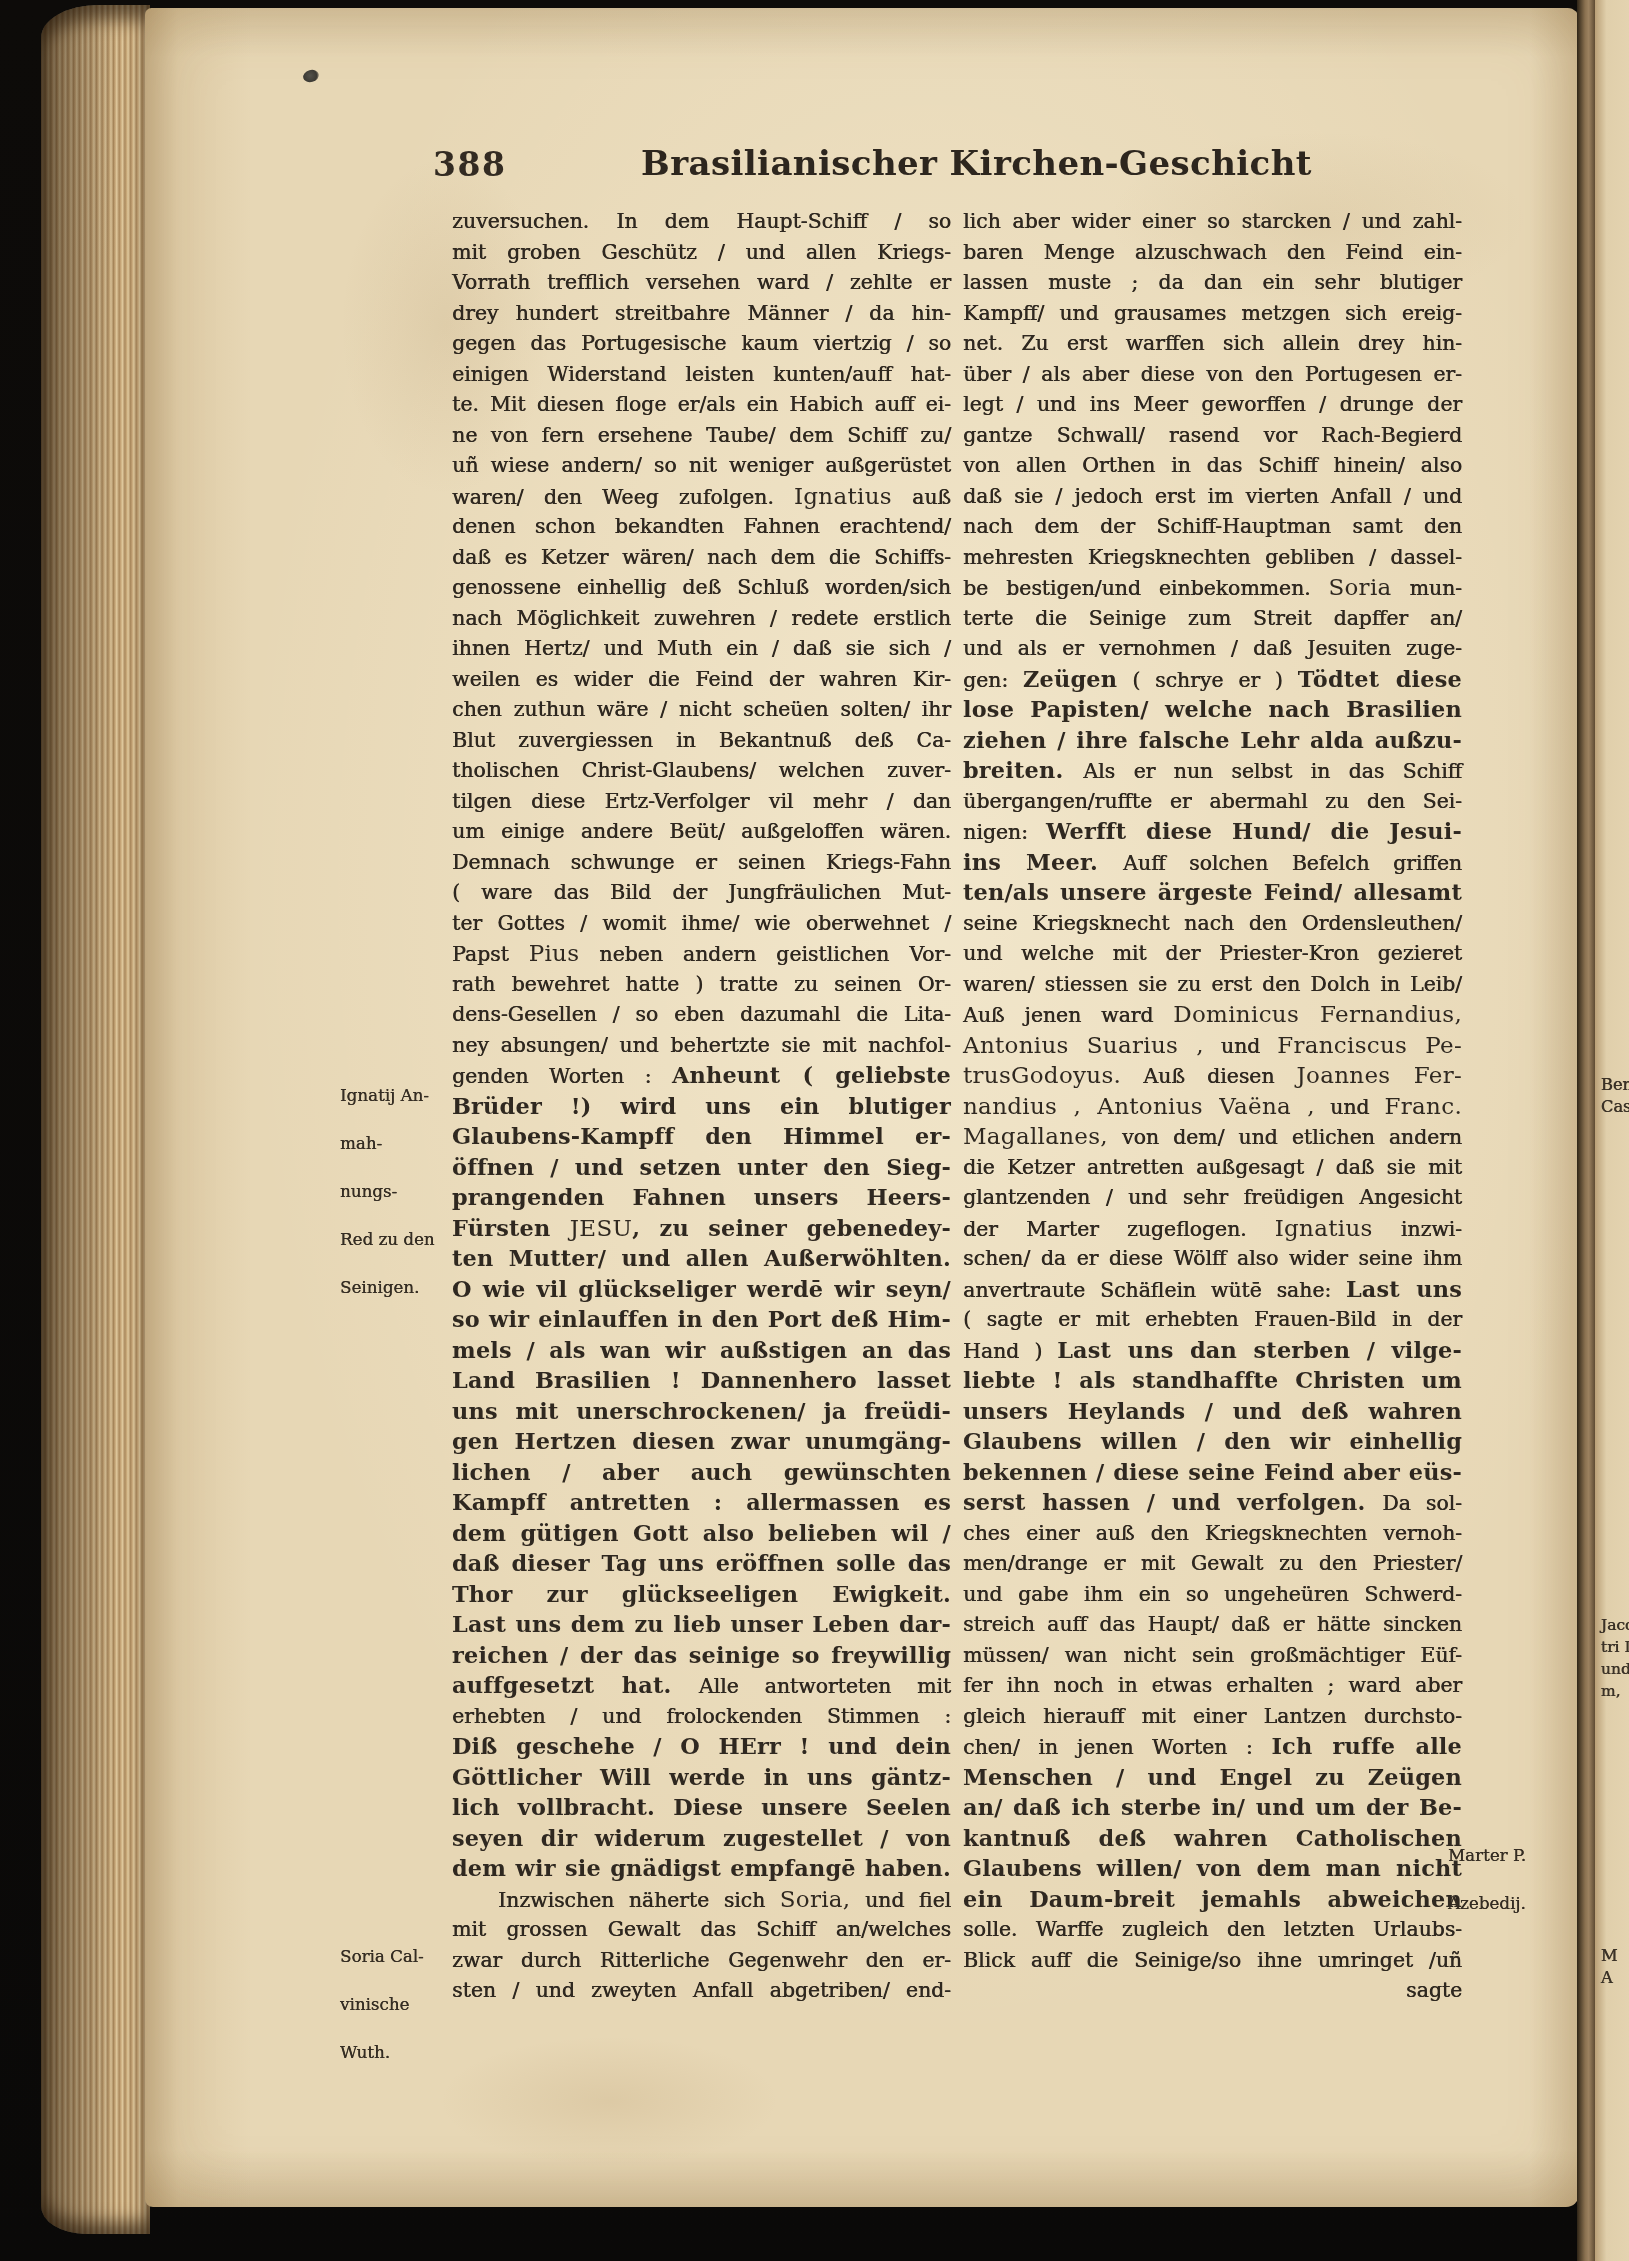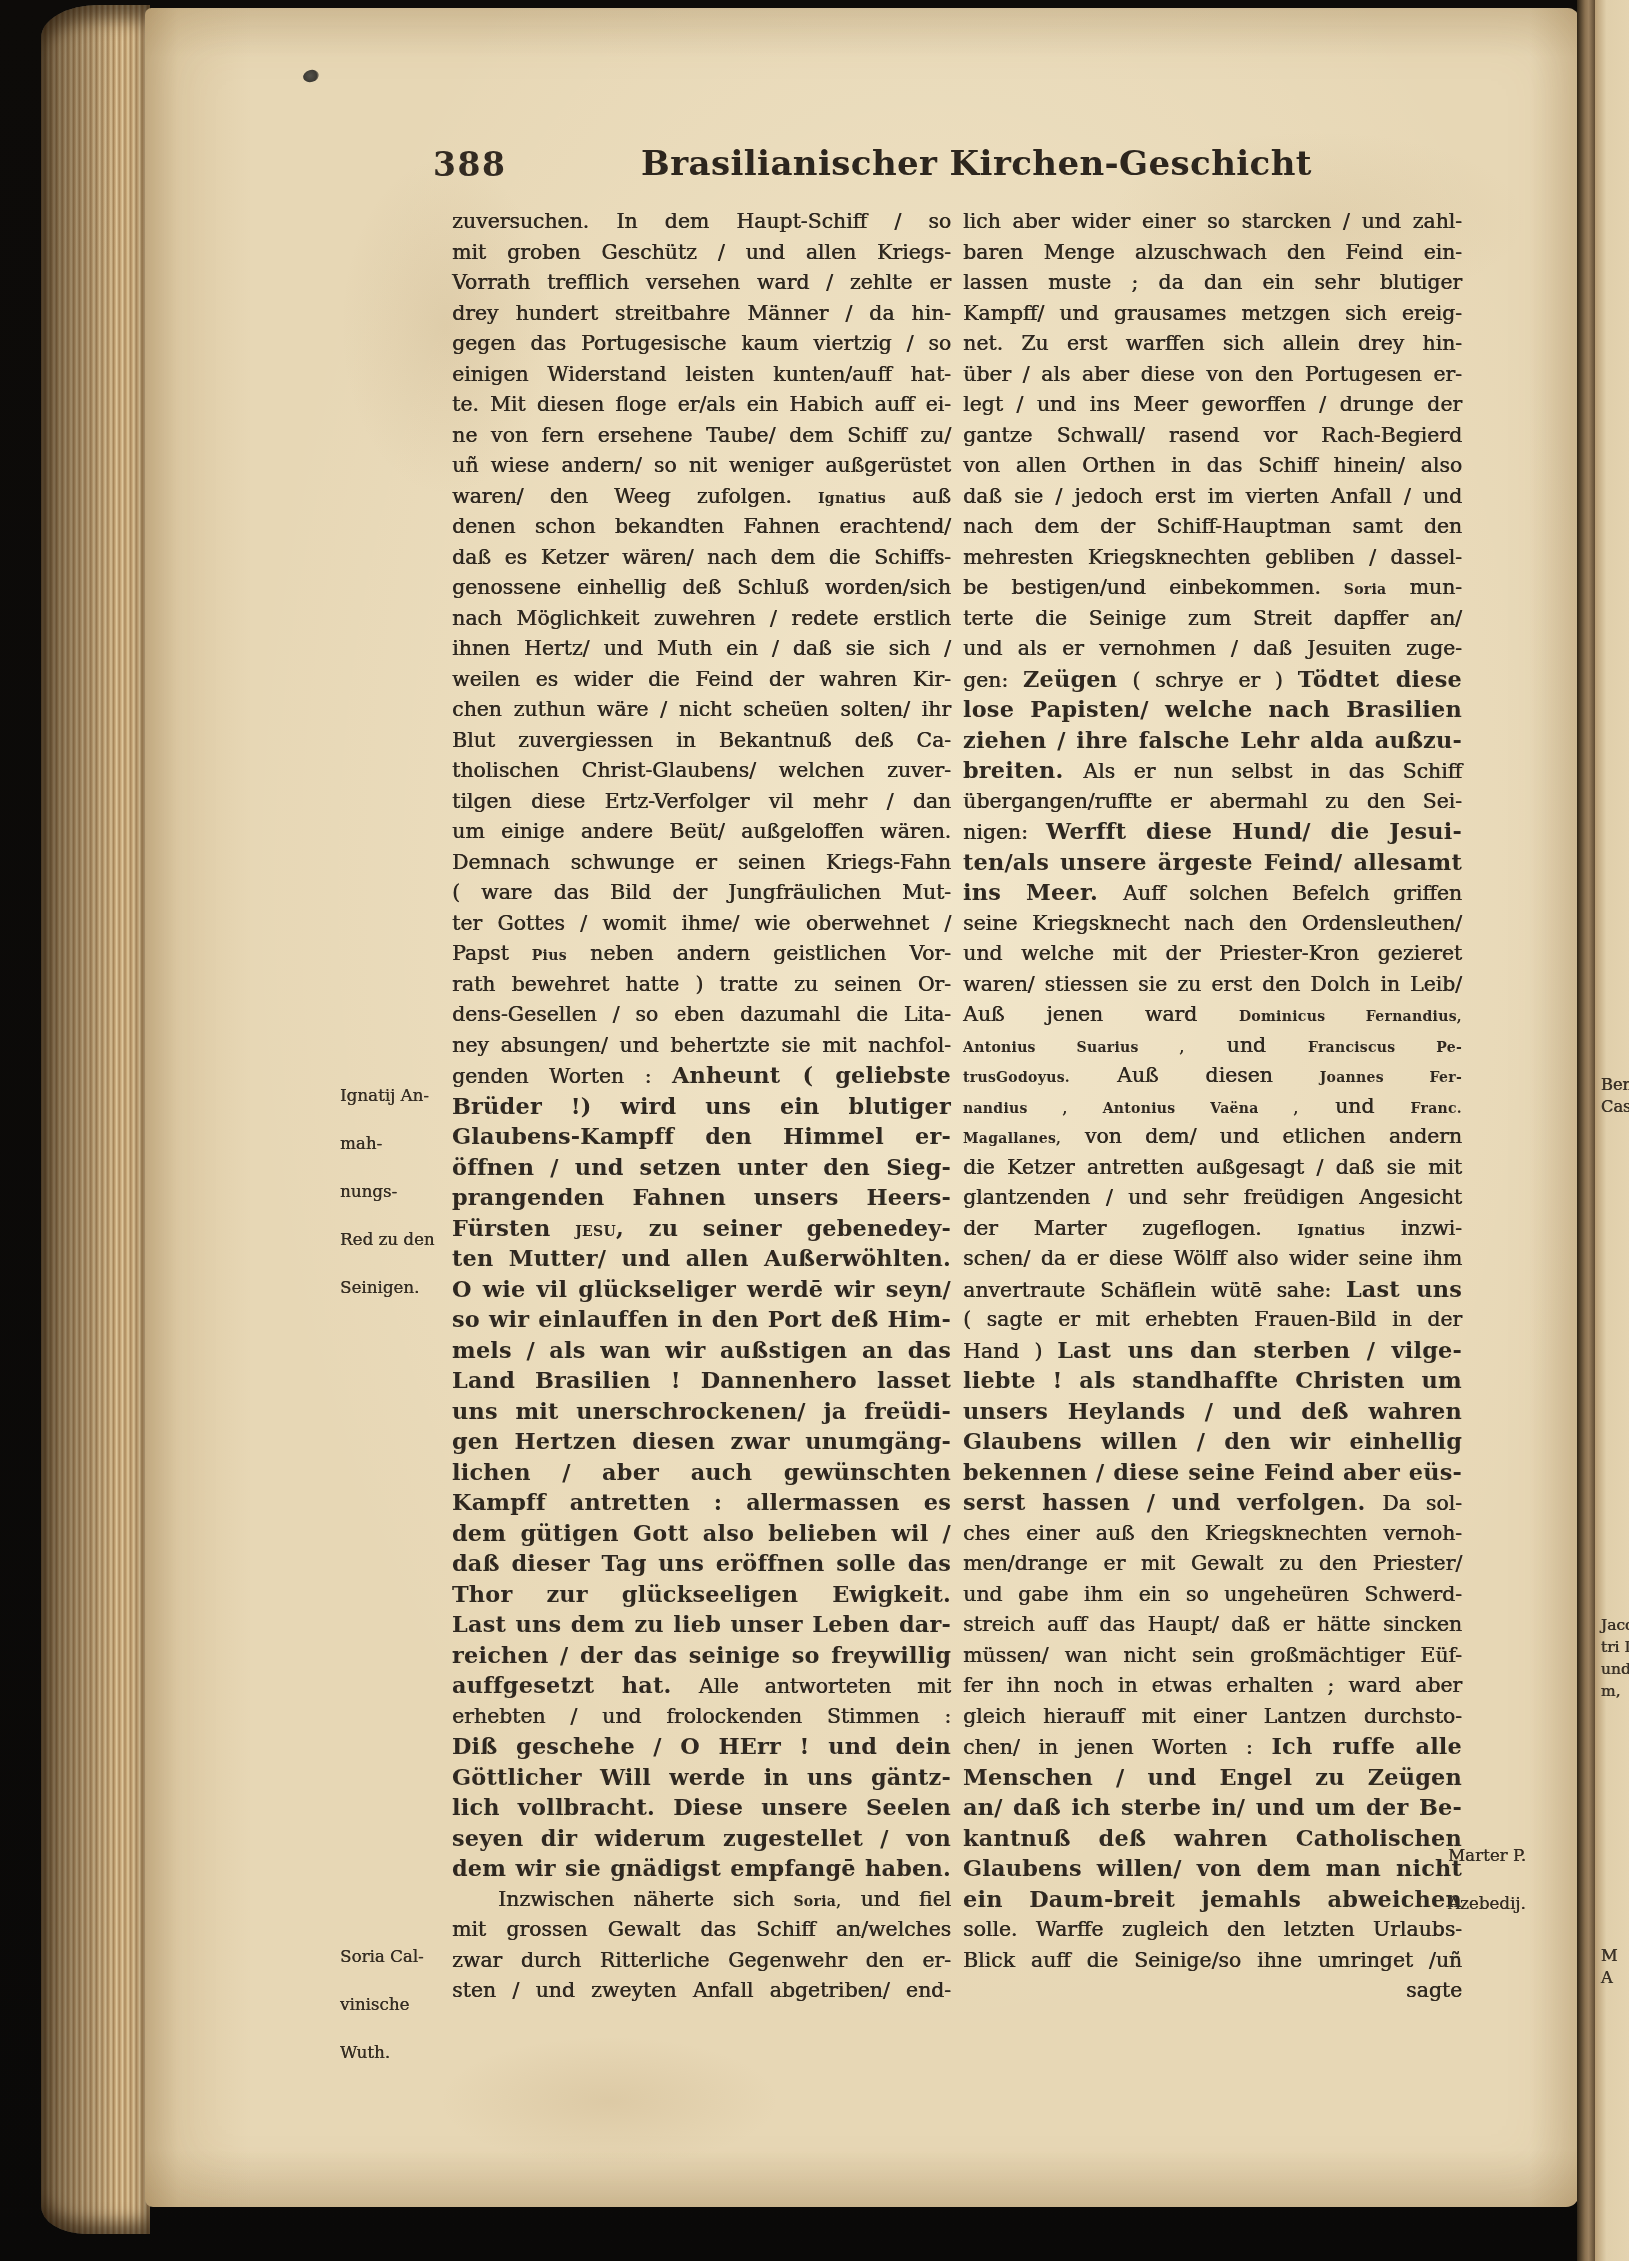--- a/index.html
+++ b/index.html
@@ -35,21 +35,21 @@
     font-size:34px;font-weight:bold;color:#2d261e;letter-spacing:0.4px;}
   .col{position:absolute;top:198px;width:499px;font-size:20.4px;line-height:30.5px;
     color:#2f2820;}
   .col-left{left:307px;}
   .col-right{left:818px;}
   .line{white-space:nowrap;text-align:justify;text-align-last:justify;height:30.5px;}
   .line.right{text-align-last:right;}
   .line.indent{text-indent:46px;}
   .n{font-weight:normal;text-shadow:0.5px 0 0 currentColor;}
   .b{font-weight:bold;font-size:22.4px;letter-spacing:0.2px;}
-  .r{font-weight:bold;font-size:14px;letter-spacing:0.3px;}
+  .r{font-weight:normal;font-size:23px;letter-spacing:0.3px;}
   .note{position:absolute;width:122px;font-size:16.7px;line-height:25px;color:#352d23;}
   .note .line{white-space:nowrap;text-align:center;text-align-last:left;height:25px;margin-top:23px;}
   .note .n{text-shadow:0.2px 0 0 currentColor;}
   .note-l1{left:195px;top:1052px;}
   .note-l2{left:195px;top:1913px;}
   .note-r1{left:1303px;top:1812px;}
   
   .page-gap{position:absolute;left:1577px;top:0;width:18px;height:2261px;
     background:linear-gradient(90deg,#2e2416 0%,#8a7150 45%,#9c8260 65%,#5e4b33 100%);}
   .next-page{position:absolute;left:1595px;top:0;width:34px;height:2261px;
@@ -161,22 +161,22 @@
         <div class="line"><span class="n">mehresten Kriegsknechten gebliben / dassel-</span></div>
         <div class="line"><span class="n">be bestigen/und einbekommen. </span><span class="r">Soria</span><span class="n"> mun-</span></div>
         <div class="line"><span class="n">terte die Seinige zum Streit dapffer an/</span></div>
         <div class="line"><span class="n">und als er vernohmen / daß Jesuiten zuge-</span></div>
         <div class="line"><span class="n">gen: </span><span class="b">Zeügen</span><span class="n"> ( schrye er ) </span><span class="b">Tödtet diese</span></div>
         <div class="line"><span class="b">lose Papisten/ welche nach Brasilien</span></div>
         <div class="line"><span class="b">ziehen / ihre falsche Lehr alda außzu-</span></div>
         <div class="line"><span class="b">breiten. </span><span class="n">Als er nun selbst in das Schiff</span></div>
         <div class="line"><span class="n">übergangen/ruffte er abermahl zu den Sei-</span></div>
         <div class="line"><span class="n">nigen: </span><span class="b">Werfft diese Hund/ die Jesui-</span></div>
+        <div class="line"><span class="b">ins Meer. </span><span class="n">Auff solchen Befelch griffen</span></div>
         <div class="line"><span class="b">ten/als unsere ärgeste Feind/ allesamt</span></div>
-        <div class="line"><span class="b">ins Meer. </span><span class="n">Auff solchen Befelch griffen</span></div>
         <div class="line"><span class="n">seine Kriegsknecht nach den Ordensleuthen/</span></div>
         <div class="line"><span class="n">und welche mit der Priester-Kron gezieret</span></div>
         <div class="line"><span class="n">waren/ stiessen sie zu erst den Dolch in Leib/</span></div>
         <div class="line"><span class="n">Auß jenen ward </span><span class="r">Dominicus Fernandius,</span></div>
         <div class="line"><span class="r">Antonius Suarius ,</span><span class="n"> und </span><span class="r">Franciscus Pe-</span></div>
         <div class="line"><span class="r">trusGodoyus.</span><span class="n"> Auß diesen </span><span class="r">Joannes Fer-</span></div>
         <div class="line"><span class="r">nandius , Antonius Vaëna ,</span><span class="n"> und </span><span class="r">Franc.</span></div>
         <div class="line"><span class="r">Magallanes,</span><span class="n"> von dem/ und etlichen andern</span></div>
         <div class="line"><span class="n">die Ketzer antretten außgesagt / daß sie mit</span></div>
         <div class="line"><span class="n">glantzenden / und sehr freüdigen Angesicht</span></div>

